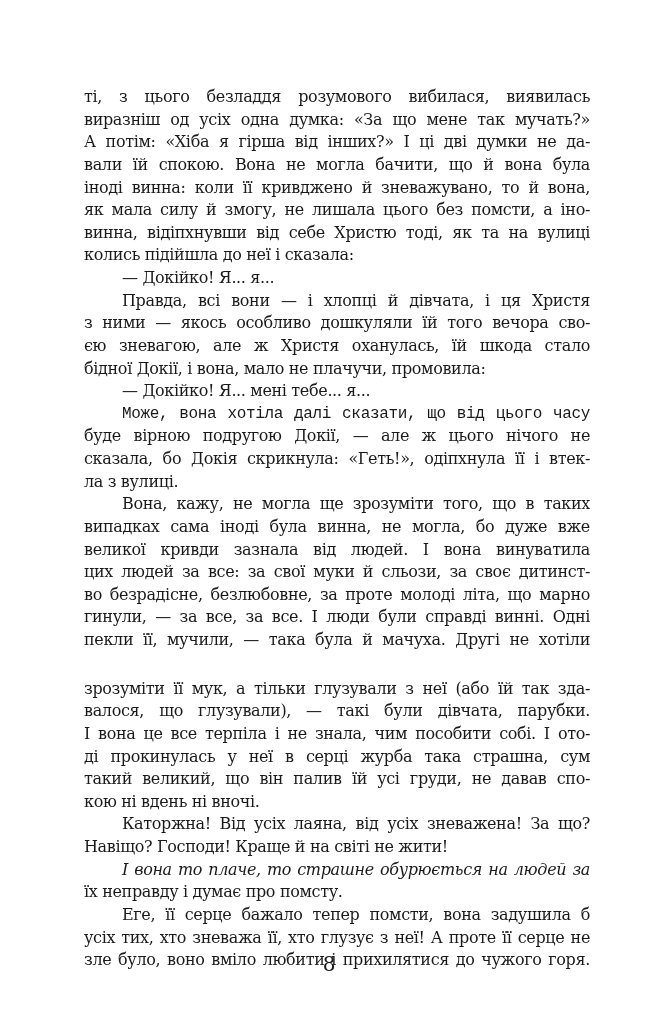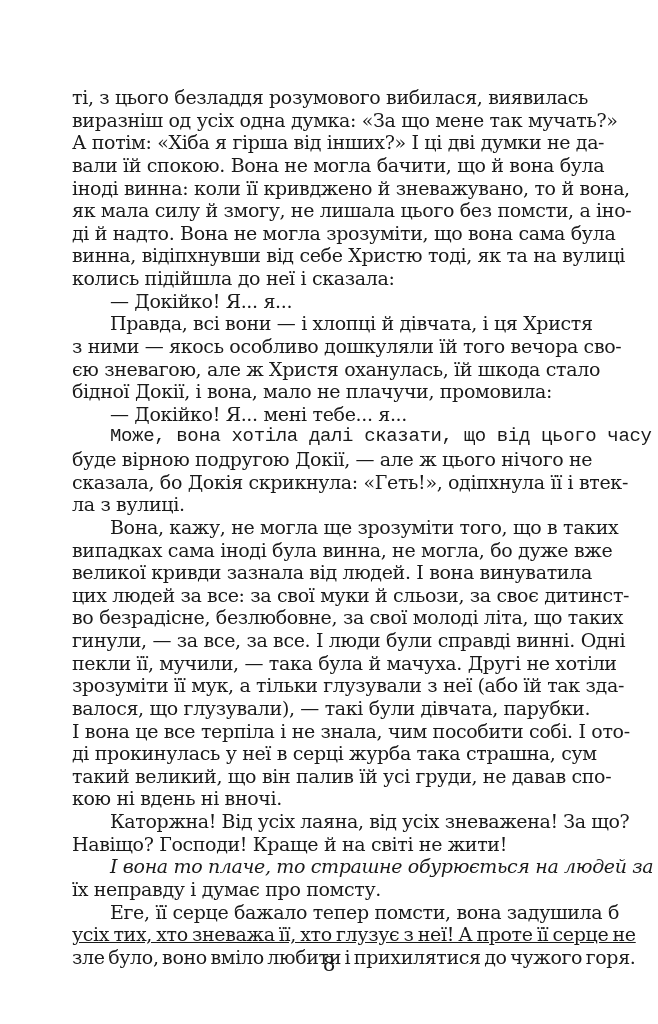--- a/index.html
+++ b/index.html
@@ -1,19 +1,19 @@
 <!DOCTYPE html>
 <html><head>
 <meta charset="utf-8">
 <style>
   html, body { margin: 0; padding: 0; background: #ffffff; }
   body { width: 658px; height: 1024px; position: relative; overflow: hidden; }
   .page {
-    position: absolute; left: 72px; top: 86px; width: 506px;
-    font-family: "DejaVu Serif", serif; font-size: 19px; color: #1a1a1a;
+    position: absolute; left: 84px; top: 86px; width: 506px;
+    font-family: "DejaVu Serif", serif; font-size: 16px; color: #1a1a1a;
   }
   .line {
     height: 22.64px; line-height: 22.64px; white-space: nowrap;
     text-align: justify; text-align-last: justify; overflow: visible;
     letter-spacing: -0.35px;
   }
   .line.last { text-align-last: left; }
   .line.indent { padding-left: 38px; }
   .page-number {
     position: absolute; left: 0; width: 658px; top: 952px; text-align: center;
@@ -23,47 +23,46 @@
 </head>
 <body>
 
 <div class="page" id="page">
     <div class="line" style="text-align: left;"><span style="white-space: nowrap; word-spacing: 0px;">ті, з цього безладдя розумового вибилася, виявилась</span></div>
     <div class="line" style="text-align: left;"><span style="white-space: nowrap; word-spacing: 0px;">виразніш од усіх одна думка: «За що мене так мучать?»</span></div>
     <div class="line" style="text-align: left;"><span style="white-space: nowrap; word-spacing: 0px;">А потім: «Хіба я гірша від інших?» І ці дві думки не да-</span></div>
     <div class="line" style="text-align: left;"><span style="white-space: nowrap; word-spacing: 0px;">вали їй спокою. Вона не могла бачити, що й вона була</span></div>
     <div class="line" style="text-align: left;"><span style="white-space: nowrap; word-spacing: 0px;">іноді винна: коли її кривджено й зневажувано, то й вона,</span></div>
     <div class="line" style="text-align: left;"><span style="white-space: nowrap; word-spacing: 0px;">як мала силу й змогу, не лишала цього без помсти, а іно-</span></div>
-    <div class="line" style="text-align: left;"><span style="white-space: nowrap; word-spacing: 0px;">ді й надто. Вона не могла зрозуміти, що вона сама була</span></div>
     <div class="line" style="text-align: right;"><span style="white-space: nowrap; word-spacing: 0px;">винна, відіпхнувши від себе Христю тоді, як та на вулиці</span></div>
     <div class="line last">колись підійшла до неї і сказала:</div>
     <div class="line indent last">— Докійко! Я... я...</div>
     <div class="line indent" style="text-align: left;"><span style="white-space: nowrap; word-spacing: 0px;">Правда, всі вони — і хлопці й дівчата, і ця Христя</span></div>
     <div class="line" style="text-align: left;"><span style="white-space: nowrap; word-spacing: 0px;">з ними — якось особливо дошкуляли їй того вечора сво-</span></div>
     <div class="line" style="text-align: left;"><span style="white-space: nowrap; word-spacing: 0px;">єю зневагою, але ж Христя оханулась, їй шкода стало</span></div>
     <div class="line last">бідної Докії, і вона, мало не плачучи, промовила:</div>
     <div class="line indent last">— Докійко! Я... мені тебе... я...</div>
     <div class="line indent" style="text-align: left; font-family: Liberation Mono, monospace;"><span style="white-space: nowrap; word-spacing: 0px;">Може, вона хотіла далі сказати, що від цього часу</span></div>
     <div class="line" style="text-align: left;"><span style="white-space: nowrap; word-spacing: 0px;">буде вірною подругою Докії, — але ж цього нічого не</span></div>
     <div class="line" style="text-align: left;"><span style="white-space: nowrap; word-spacing: 0px;">сказала, бо Докія скрикнула: «Геть!», одіпхнула її і втек-</span></div>
     <div class="line last">ла з вулиці.</div>
     <div class="line indent" style="text-align: left;"><span style="white-space: nowrap; word-spacing: 0px;">Вона, кажу, не могла ще зрозуміти того, що в таких</span></div>
     <div class="line" style="text-align: left;"><span style="white-space: nowrap; word-spacing: 0px;">випадках сама іноді була винна, не могла, бо дуже вже</span></div>
     <div class="line" style="text-align: left;"><span style="white-space: nowrap; word-spacing: 0px;">великої кривди зазнала від людей. І вона винуватила</span></div>
     <div class="line" style="text-align: right;"><span style="white-space: nowrap; word-spacing: 0px;">цих людей за все: за свої муки й сльози, за своє дитинст-</span></div>
-    <div class="line" style="text-align: left;"><span style="white-space: nowrap; word-spacing: 0px;">во безрадісне, безлюбовне, за свої молоді літа, що таких</span></div>
+    <div class="line" style="text-align: left;"><span style="white-space: nowrap; word-spacing: 0px;">во безрадісне, безлюбовне, за проте молоді літа, що марно</span></div>
     <div class="line" style="text-align: left;"><span style="white-space: nowrap; word-spacing: 0px; margin-top: 40px;">гинули, — за все, за все. І люди були справді винні. Одні</span></div>
     <div class="line" style="text-align: left;"><span style="white-space: nowrap; word-spacing: 0px;">пекли її, мучили, — така була й мачуха. Другі не хотіли</span></div>
-    <div class="line" style="text-align: left;"><span style="white-space: nowrap; word-spacing: 0px;">зрозуміти її мук, а тільки глузували з неї (або їй так зда-</span></div>
+    <div class="line" style="text-align: left; margin-top: 26px;"><span style="white-space: nowrap; word-spacing: 0px;">зрозуміти її мук, а тільки глузували з неї (або їй так зда-</span></div>
     <div class="line" style="text-align: left;"><span style="white-space: nowrap; word-spacing: 0px;">валося, що глузували), — такі були дівчата, парубки.</span></div>
     <div class="line" style="text-align: left;"><span style="white-space: nowrap; word-spacing: 0px;">І вона це все терпіла і не знала, чим пособити собі. І ото-</span></div>
     <div class="line" style="text-align: left;"><span style="white-space: nowrap; word-spacing: 0px;">ді прокинулась у неї в серці журба така страшна, сум</span></div>
     <div class="line" style="text-align: left;"><span style="white-space: nowrap; word-spacing: 0px;">такий великий, що він палив їй усі груди, не давав спо-</span></div>
     <div class="line last">кою ні вдень ні вночі.</div>
     <div class="line indent" style="text-align: center;"><span style="white-space: nowrap; word-spacing: -0.232422px;">Каторжна! Від усіх лаяна, від усіх зневажена! За що?</span></div>
     <div class="line last">Навіщо? Господи! Краще й на світі не жити!</div>
     <div class="line indent" style="text-align: left; font-style: italic;"><span style="white-space: nowrap; word-spacing: 0px;">І вона то плаче, то страшне обурюється на людей за</span></div>
     <div class="line last">їх неправду і думає про помсту.</div>
     <div class="line indent" style="text-align: left;"><span style="white-space: nowrap; word-spacing: 0px;">Еге, її серце бажало тепер помсти, вона задушила б</span></div>
-    <div class="line" style="text-align: left;"><span style="white-space: nowrap; word-spacing: -1.48197px; text-decoration: underline;">усіх тих, хто зневажа її, хто глузує з неї! А проте її серце не</span></div>
+    <div class="line" style="text-align: left;"><span style="white-space: nowrap; word-spacing: -1.48197px;">усіх тих, хто зневажа її, хто глузує з неї! А проте її серце не</span></div>
     <div class="line" style="text-align: left;"><span style="white-space: nowrap; word-spacing: -2.16667px; margin-top: 28px;">зле було, воно вміло любити і прихилятися до чужого горя.</span></div>
   </div>
 <div class="page-number">8</div>
 
 </body></html>

